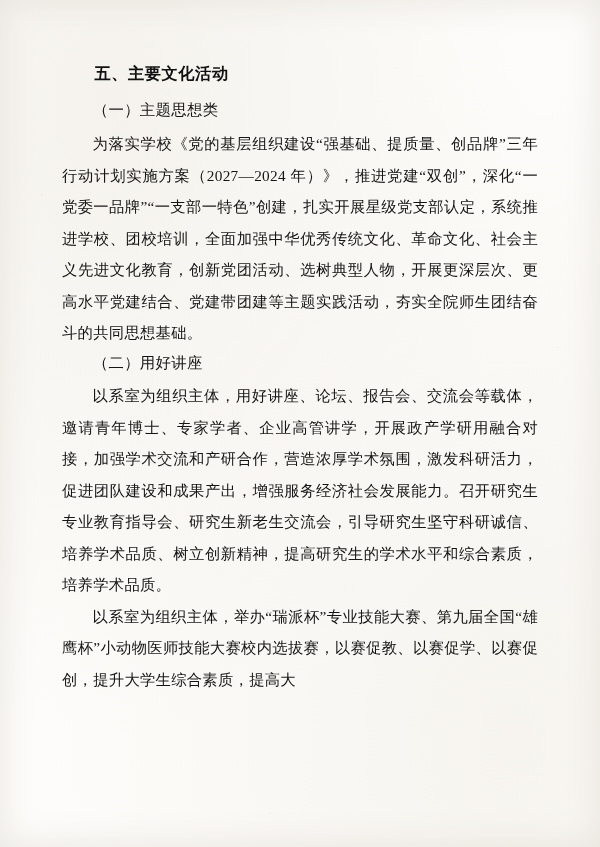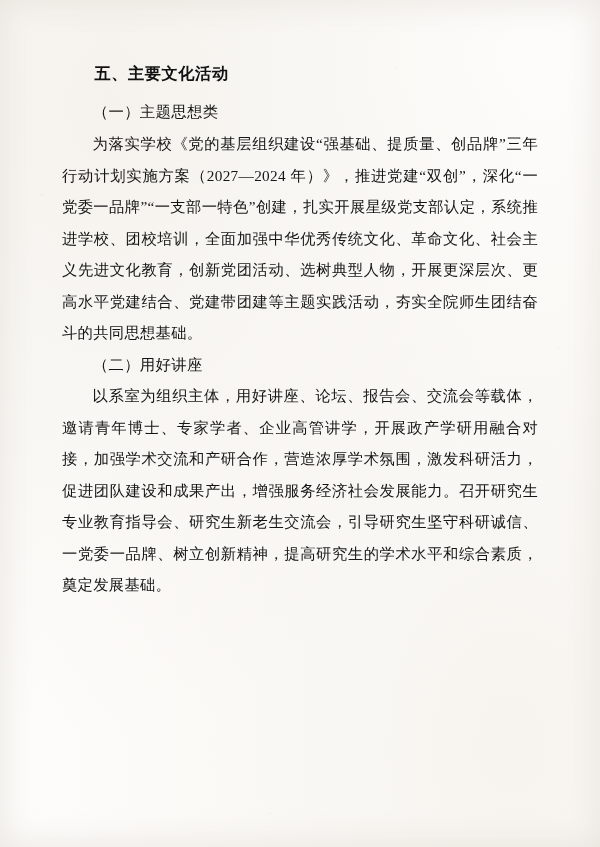--- a/index.html
+++ b/index.html
@@ -41,20 +41,21 @@
     padding-left: 2.0em;
     line-height: 2.0;
     color: #111111;
   }
   .h-sub {
     font-size: 15.4px;
     margin: 0;
     padding-left: 2.0em;
     line-height: 2.06;
     color: #141414;
+    font-family: Liberation Mono, monospace;
   }
   .para {
     margin: 0;
     text-indent: 2em;
     line-height: 2.06;
     color: #151515;
   }
   
   .speckle {
     position: absolute;
@@ -81,20 +82,21 @@
   <div class="doc-body">
 
     <h2 class="h-section">五、主要文化活动</h2>
 
     <p class="h-sub">（一）主题思想类</p>
 
     <p class="para">为落实学校《党的基层组织建设“强基础、提质量、创品牌”三年行动计划实施方案（2027—2024 年）》，推进党建“双创”，深化“一党委一品牌”“一支部一特色”创建，扎实开展星级党支部认定，系统推进学校、团校培训，全面加强中华优秀传统文化、革命文化、社会主义先进文化教育，创新党团活动、选树典型人物，开展更深层次、更高水平党建结合、党建带团建等主题实践活动，夯实全院师生团结奋斗的共同思想基础。</p>
 
     <p class="h-sub">（二）用好讲座</p>
 
-    <p class="para">以系室为组织主体，用好讲座、论坛、报告会、交流会等载体，邀请青年博士、专家学者、企业高管讲学，开展政产学研用融合对接，加强学术交流和产研合作，营造浓厚学术氛围，激发科研活力，促进团队建设和成果产出，增强服务经济社会发展能力。召开研究生专业教育指导会、研究生新老生交流会，引导研究生坚守科研诚信、一党委一品牌、树立创新精神，提高研究生的学术水平和综合素质，奠定发展基础。</p>
+    <p class="para">以系室为组织主体，用好讲座、论坛、报告会、交流会等载体，邀请青年博士、专家学者、企业高管讲学，开展政产学研用融合对接，加强学术交流和产研合作，营造浓厚学术氛围，激发科研活力，促进团队建设和成果产出，增强服务经济社会发展能力。召开研究生专业教育指导会、研究生新老生交流会，引导研究生坚守科研诚信、培养学术品质、树立创新精神，提高研究生的学术水平和综合素质，培养学术品质。</p>
 
 
+    <p class="para">以系室为组织主体，举办“瑞派杯”专业技能大赛、第九届全国“雄鹰杯”小动物医师技能大赛校内选拔赛，以赛促教、以赛促学、以赛促创，提升大学生综合素质，提高大</p>
 
   </div>
   <div class="speckle"></div>
   <div class="edge-shadow"></div>
 </div>
 
 </body></html>

